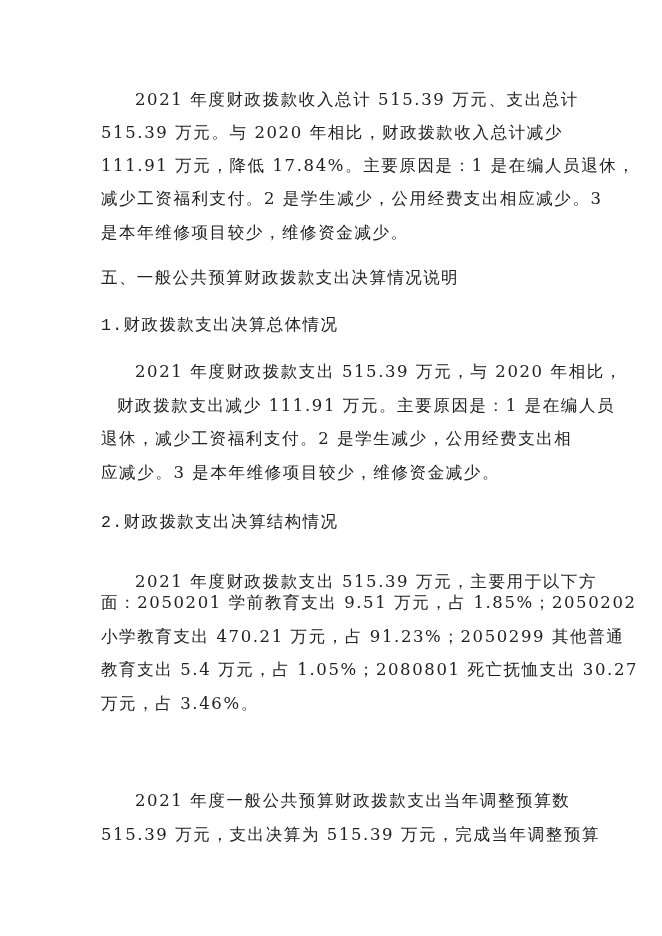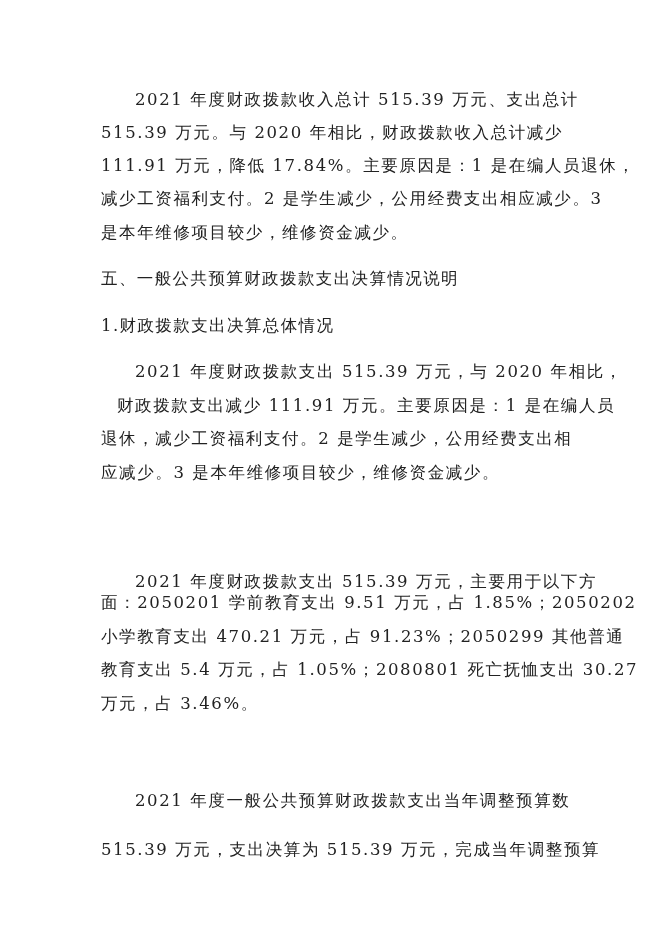--- a/index.html
+++ b/index.html
@@ -26,21 +26,21 @@
     .line {
       position: absolute;
       left: 101px;
       white-space: nowrap;
       font-size: 16.5px;
       line-height: 20px;
       letter-spacing: 1.6px;
       color: #222;
     }
     .indent { left: 135px; }
-    .heading { letter-spacing: 1.4px; }
+    .heading { letter-spacing: 1.4px; font-family: Liberation Mono, monospace; }
   </style>
 </head>
 <body>
 
 <div class="page">
 
   <div>
     <div class="line indent" style="top:86px;">2021 年度财政拨款收入总计 515.39 万元、支出总计</div>
     <div class="line" style="top:119px;">515.39 万元。与 2020 年相比，财政拨款收入总计减少</div>
     <div class="line" style="top:152px;">111.91 万元，降低 17.84%。主要原因是：1 是在编人员退休，</div>
@@ -51,26 +51,27 @@
   <div class="line heading" style="top:265px;">五、一般公共预算财政拨款支出决算情况说明</div>
 
   <div class="line heading" style="top:312px;">1.财政拨款支出决算总体情况</div>
   <div>
     <div class="line indent" style="top:358px;">2021 年度财政拨款支出 515.39 万元，与 2020 年相比，</div>
     <div class="line" style="top:392px;margin-left:16px;">财政拨款支出减少 111.91 万元。主要原因是：1 是在编人员</div>
     <div class="line" style="top:425px;">退休，减少工资福利支付。2 是学生减少，公用经费支出相</div>
     <div class="line" style="top:459px;">应减少。3 是本年维修项目较少，维修资金减少。</div>
   </div>
 
+  <div class="line heading" style="top:509px;">2.财政拨款支出决算结构情况</div>
   <div>
     <div class="line indent" style="top:556px;margin-top:12px;">2021 年度财政拨款支出 515.39 万元，主要用于以下方</div>
     <div class="line" style="top:589px;">面：2050201 学前教育支出 9.51 万元，占 1.85%；2050202</div>
     <div class="line" style="top:623px;">小学教育支出 470.21 万元，占 91.23%；2050299 其他普通</div>
     <div class="line" style="top:656px;">教育支出 5.4 万元，占 1.05%；2080801 死亡抚恤支出 30.27</div>
     <div class="line" style="top:690px;">万元，占 3.46%。</div>
   </div>
 
   <div>
     <div class="line indent" style="top:787px;">2021 年度一般公共预算财政拨款支出当年调整预算数</div>
-    <div class="line" style="top:821px;margin-top:15px;">515.39 万元，支出决算为 515.39 万元，完成当年调整预算</div>
+    <div class="line" style="top:821px;">515.39 万元，支出决算为 515.39 万元，完成当年调整预算</div>
   </div>
 
 </div>
 
 </body></html>

